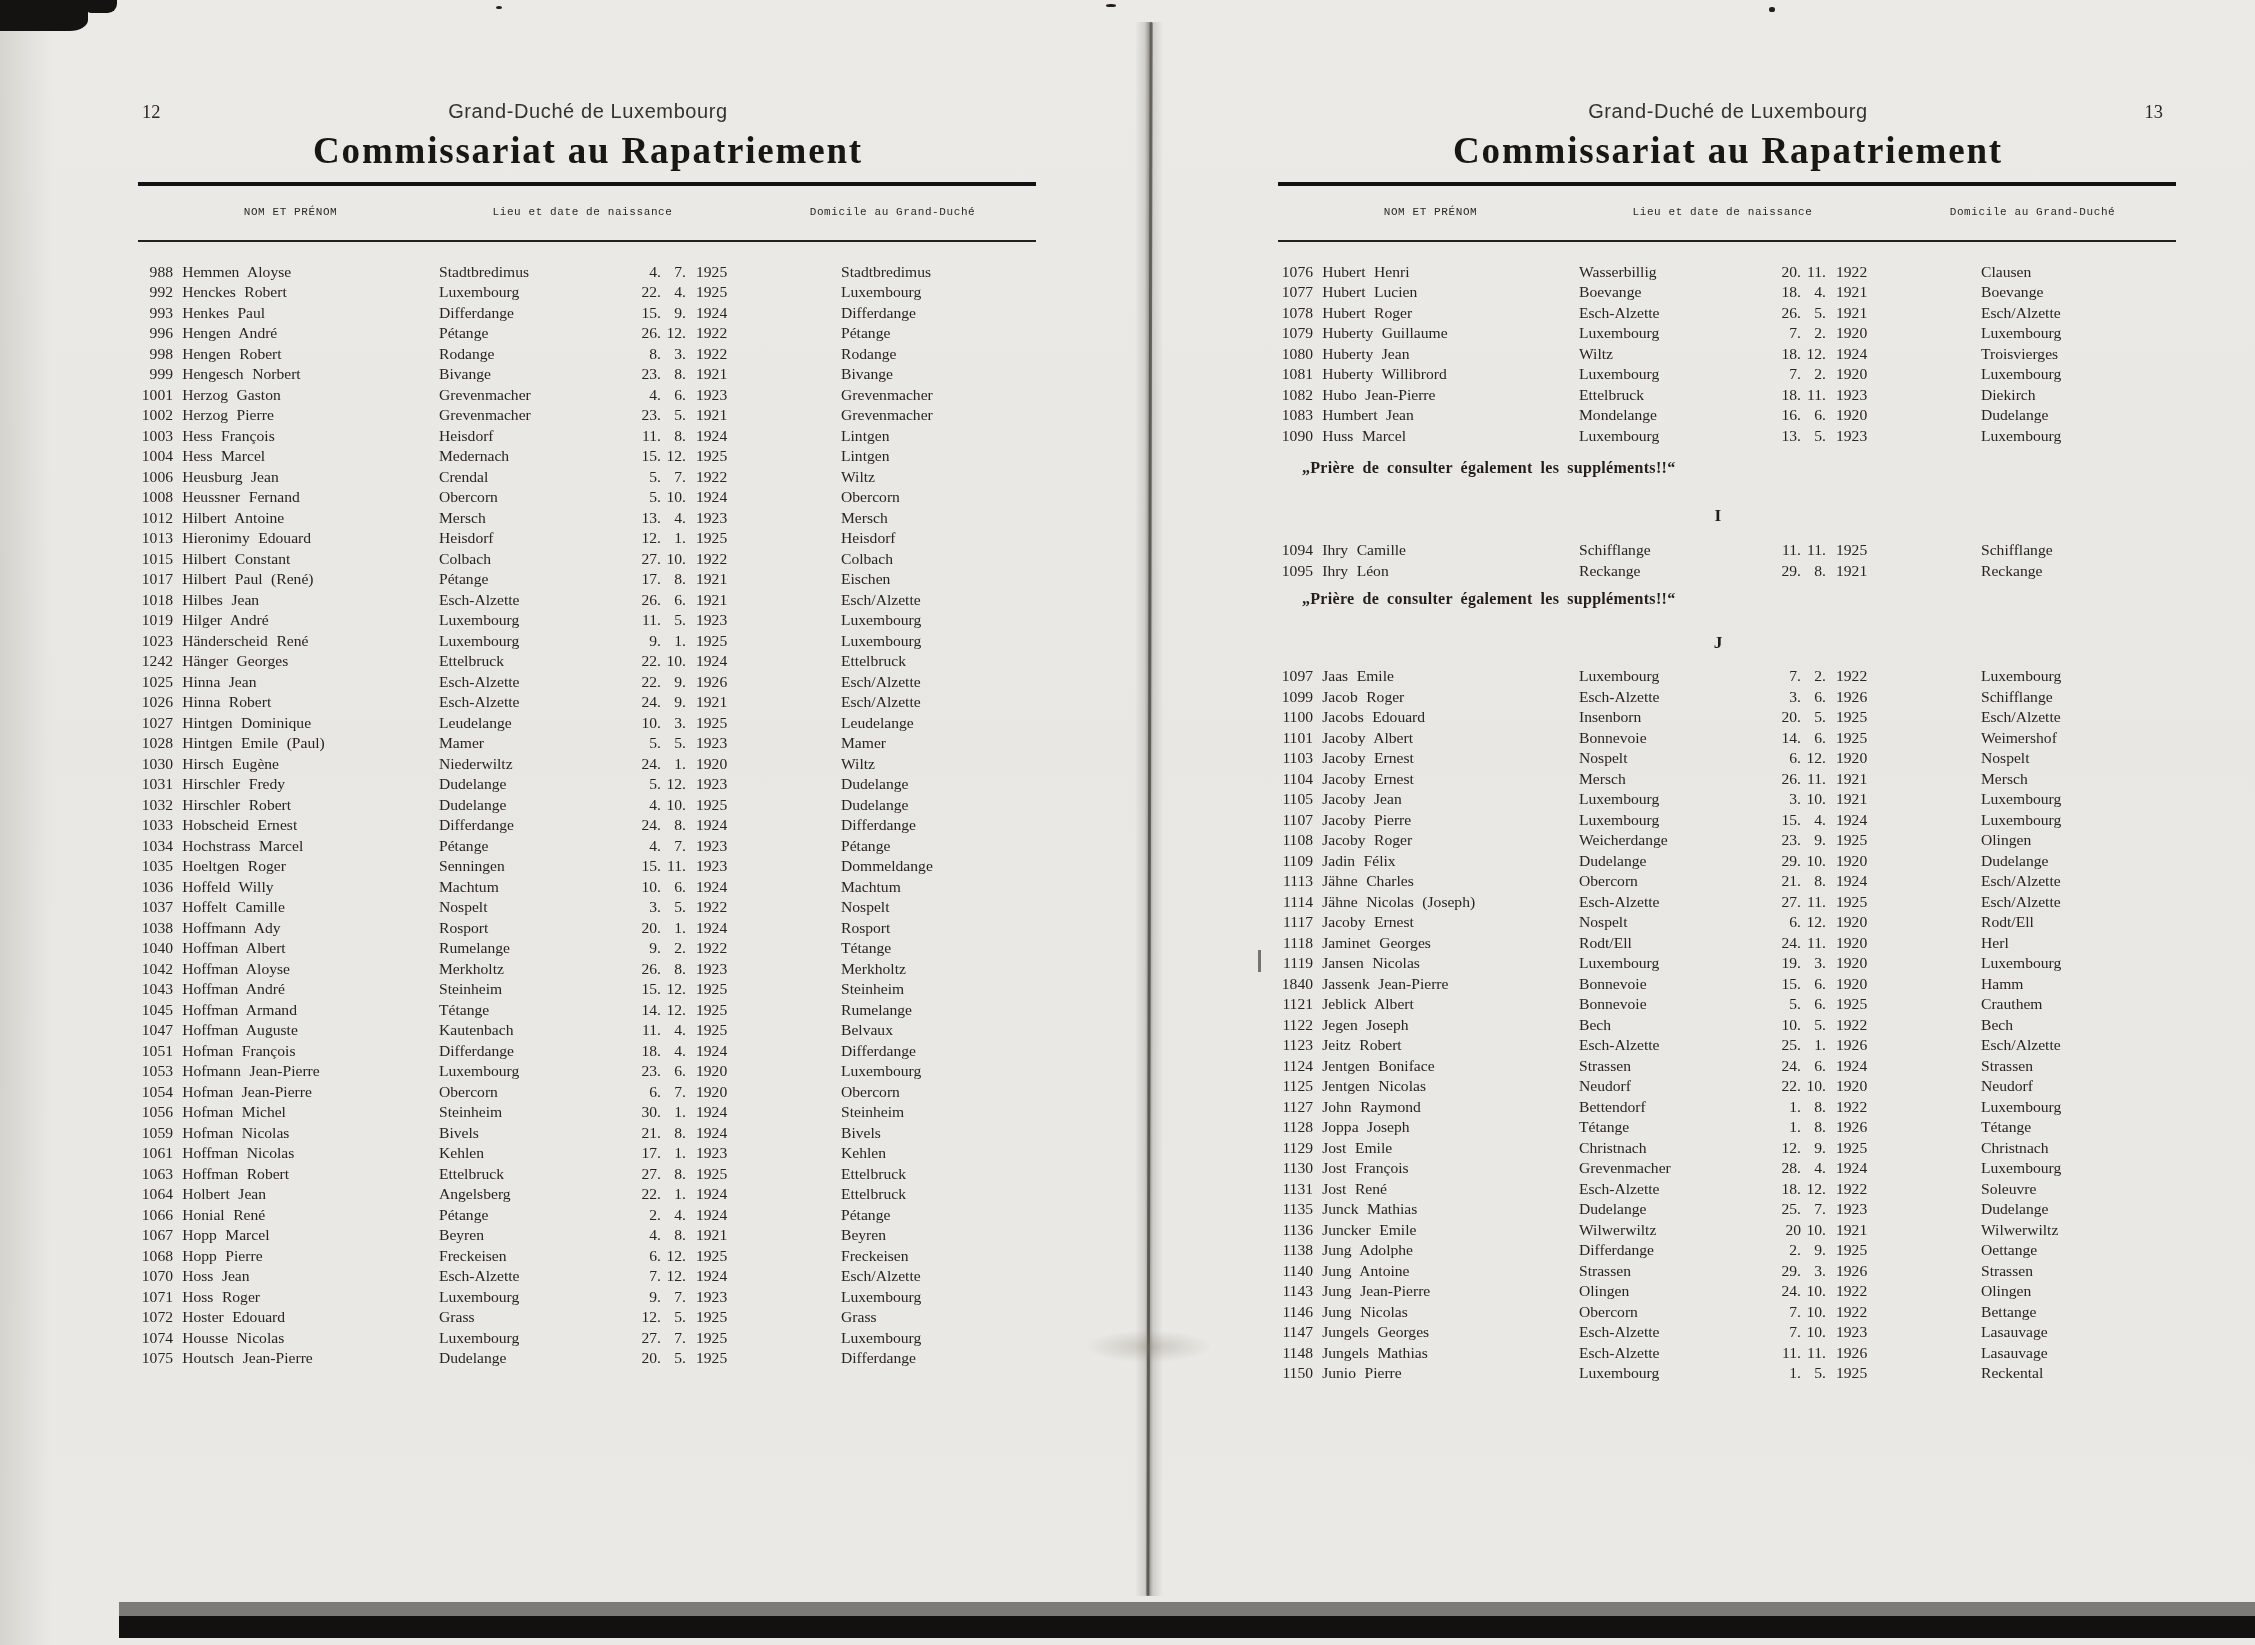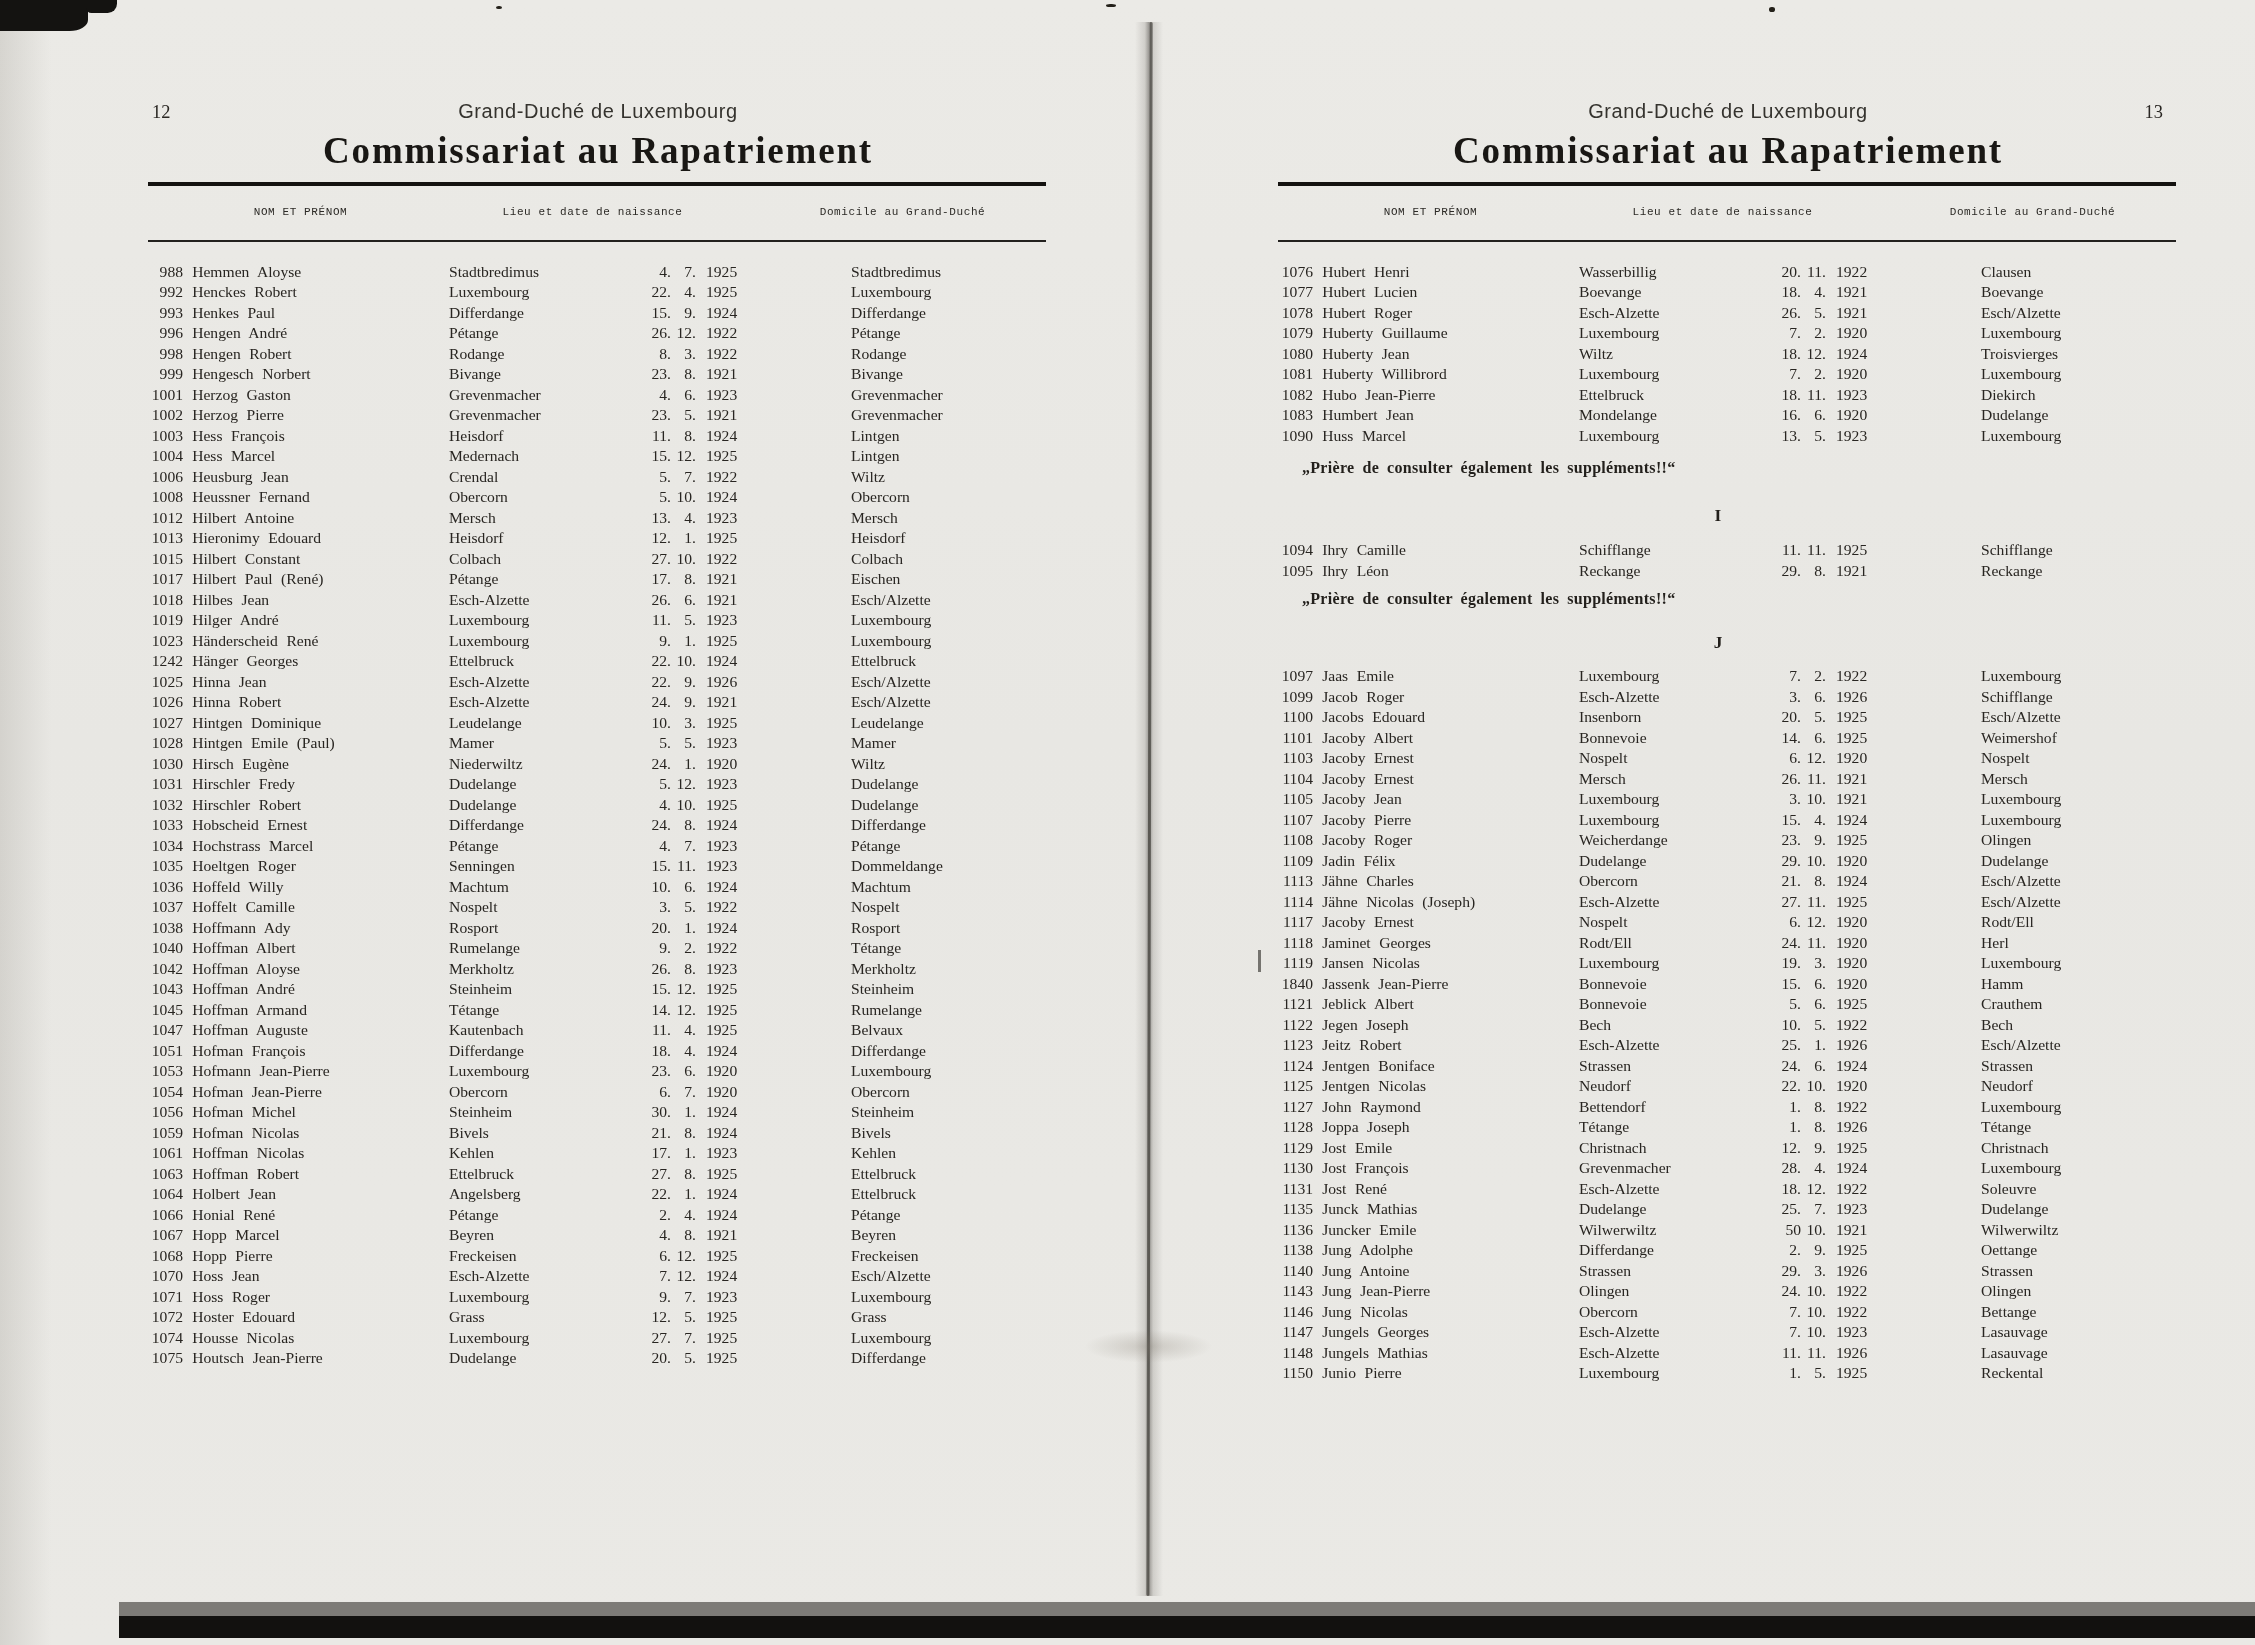--- a/index.html
+++ b/index.html
@@ -23,21 +23,21 @@
   .tick { position:absolute; left:1258px; top:950px; width:2.8px; height:22px; background:rgba(40,38,34,0.6); }
   .smudge { position:absolute; left:1084px; top:1330px; width:129px; height:33px;
     background: radial-gradient(ellipse at center, rgba(120,112,100,0.28), rgba(120,112,100,0) 70%); }
   .bottom-gray  { position:absolute; left:119px; top:1602px; width:2136px; height:14.7px; background:#7d7b77; }
   .bottom-black { position:absolute; left:119px; top:1616px; width:2136px; height:22px; background:#12110f; }
   .left-edge { position:absolute; left:0; top:0; width:64px; height:1646px;
     background: linear-gradient(90deg, rgba(120,115,105,0.18), rgba(120,115,105,0) 80%); }
 
   
   .page { position:absolute; top:87px; width:918px; color:#26231f; }
-  .page-left  { left:139px; }
+  .page-left  { left:129px; }
   .page-right { left:1269px; }
   .page-number { position:absolute; top:14.7px; font-size:18.4px; color:#2a2723; }
   .pn-left  { left:13px; }
   .pn-right { right:24px; }
   .region {
     text-align:center; margin-top:13px;
     font-family:"Liberation Sans", sans-serif; font-size:20px; letter-spacing:0.6px; color:#35332e;
   }
   .title {
     text-align:center; margin:5.5px 0 0 0; line-height:1.2;
@@ -953,21 +953,21 @@
           <span class="cell c-place">Dudelange</span>
           <span class="cell c-day">25.</span>
           <span class="cell c-mon">7.</span>
           <span class="cell c-year">1923</span>
           <span class="cell c-dom">Dudelange</span>
         </div>
         <div class="row">
           <span class="cell c-num">1136</span>
           <span class="cell c-name">Juncker Emile</span>
           <span class="cell c-place">Wilwerwiltz</span>
-          <span class="cell c-day">50</span>
+          <span class="cell c-day">20</span>
           <span class="cell c-mon">10.</span>
           <span class="cell c-year">1921</span>
           <span class="cell c-dom">Wilwerwiltz</span>
         </div>
         <div class="row">
           <span class="cell c-num">1138</span>
           <span class="cell c-name">Jung Adolphe</span>
           <span class="cell c-place">Differdange</span>
           <span class="cell c-day">2.</span>
           <span class="cell c-mon">9.</span>

